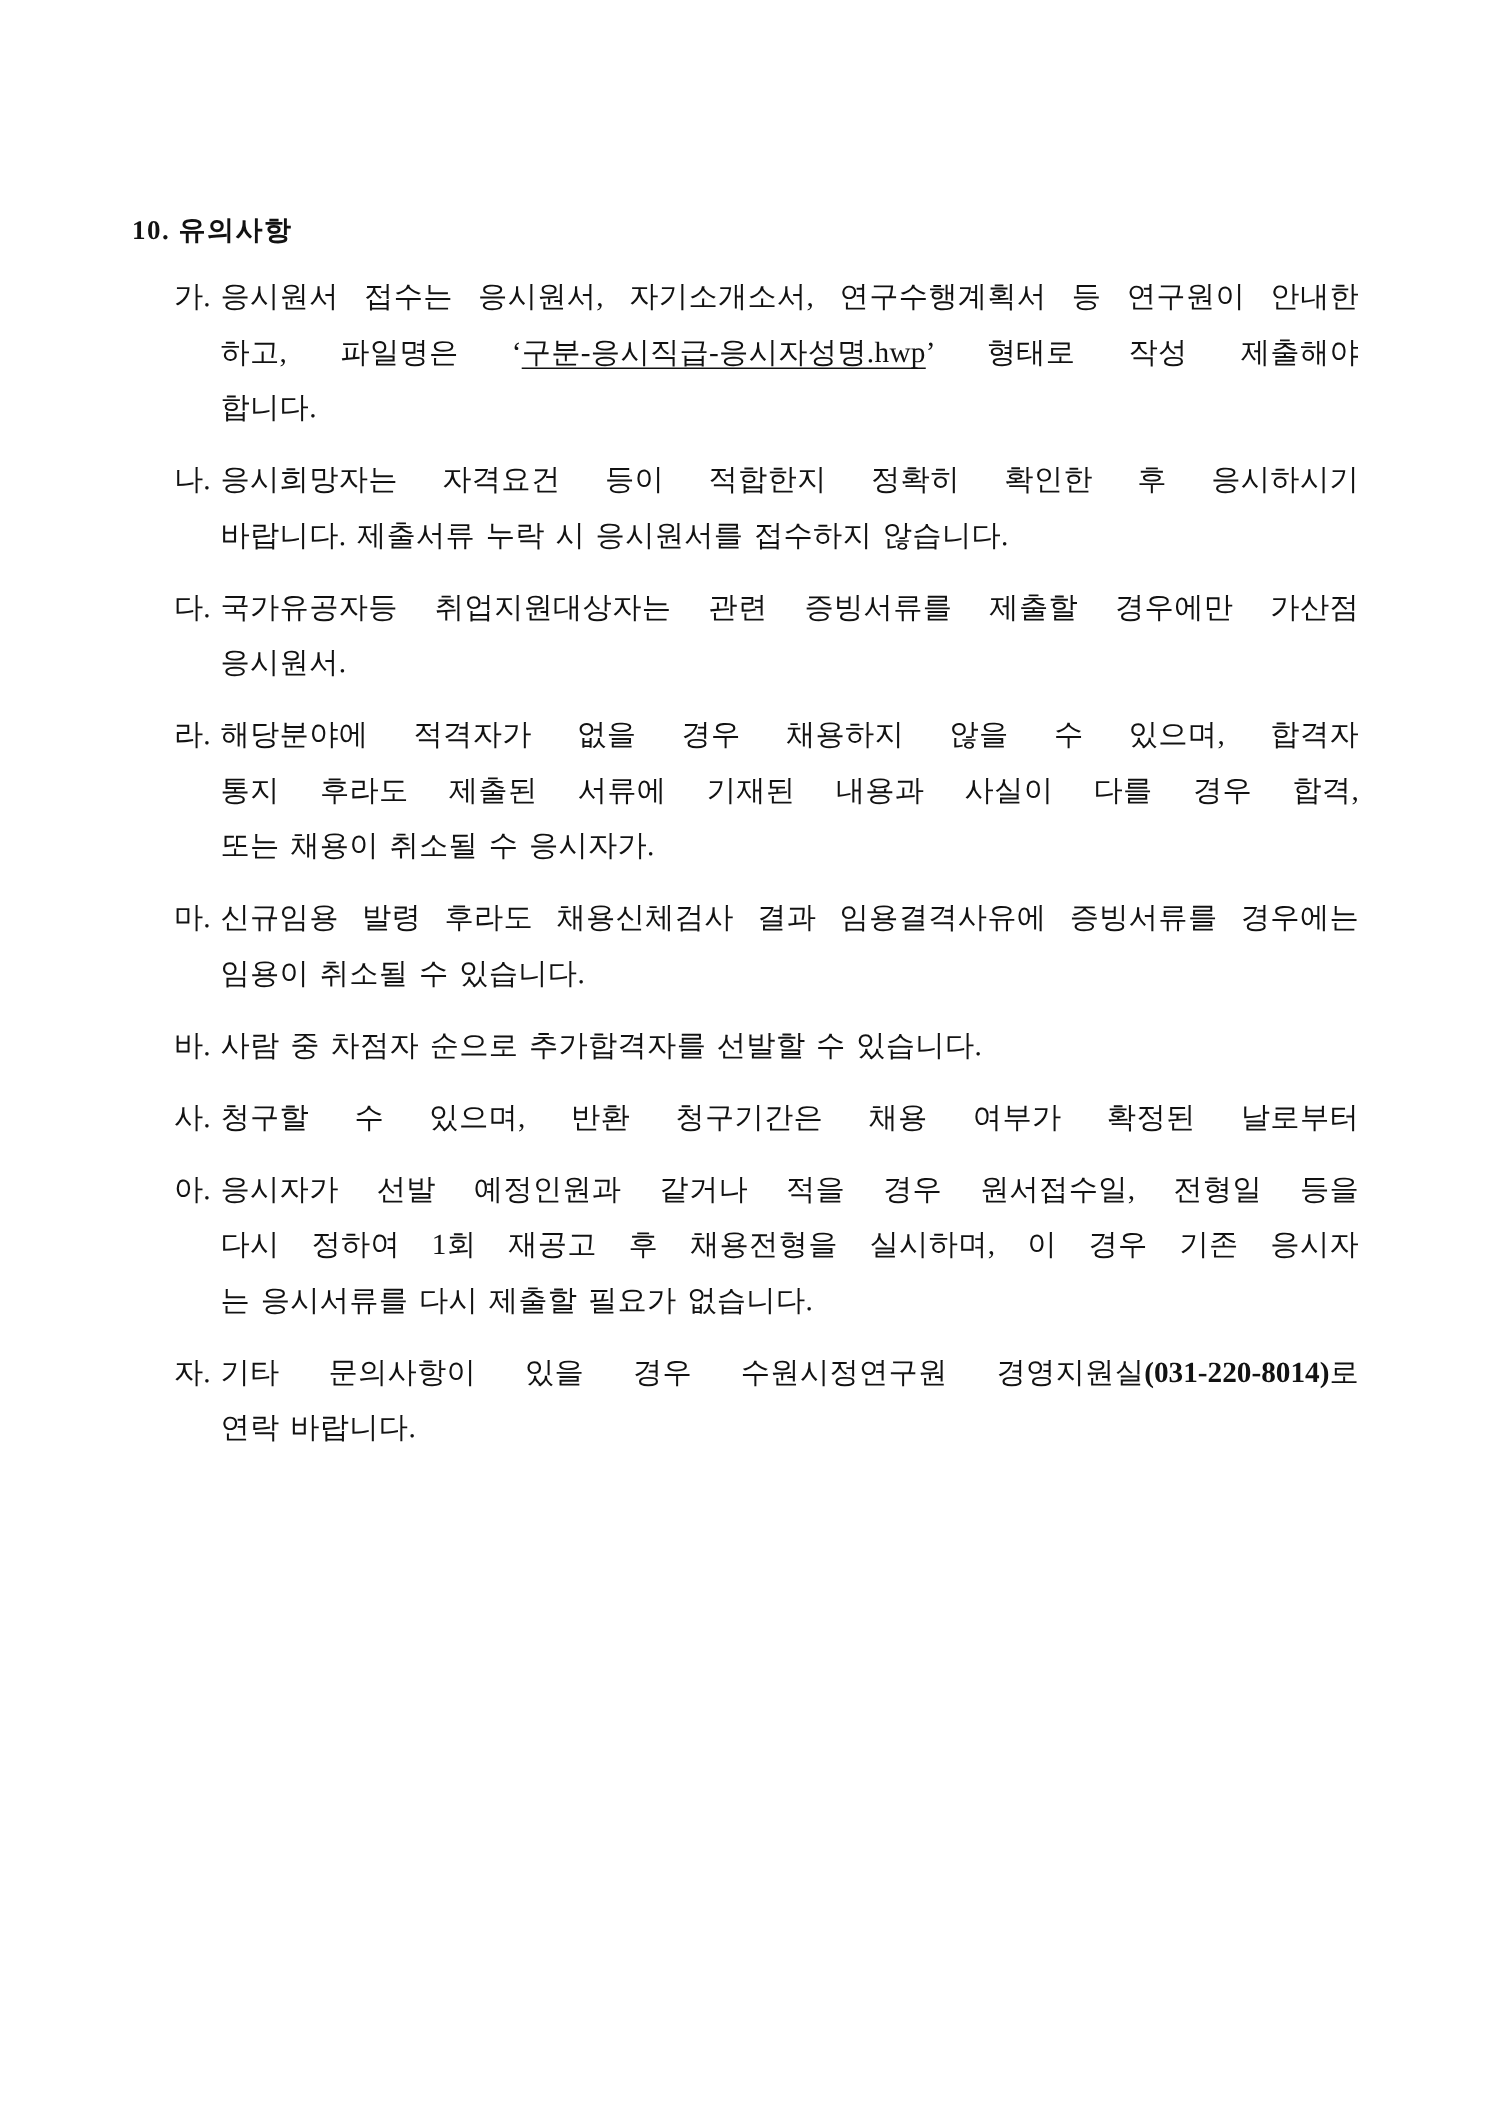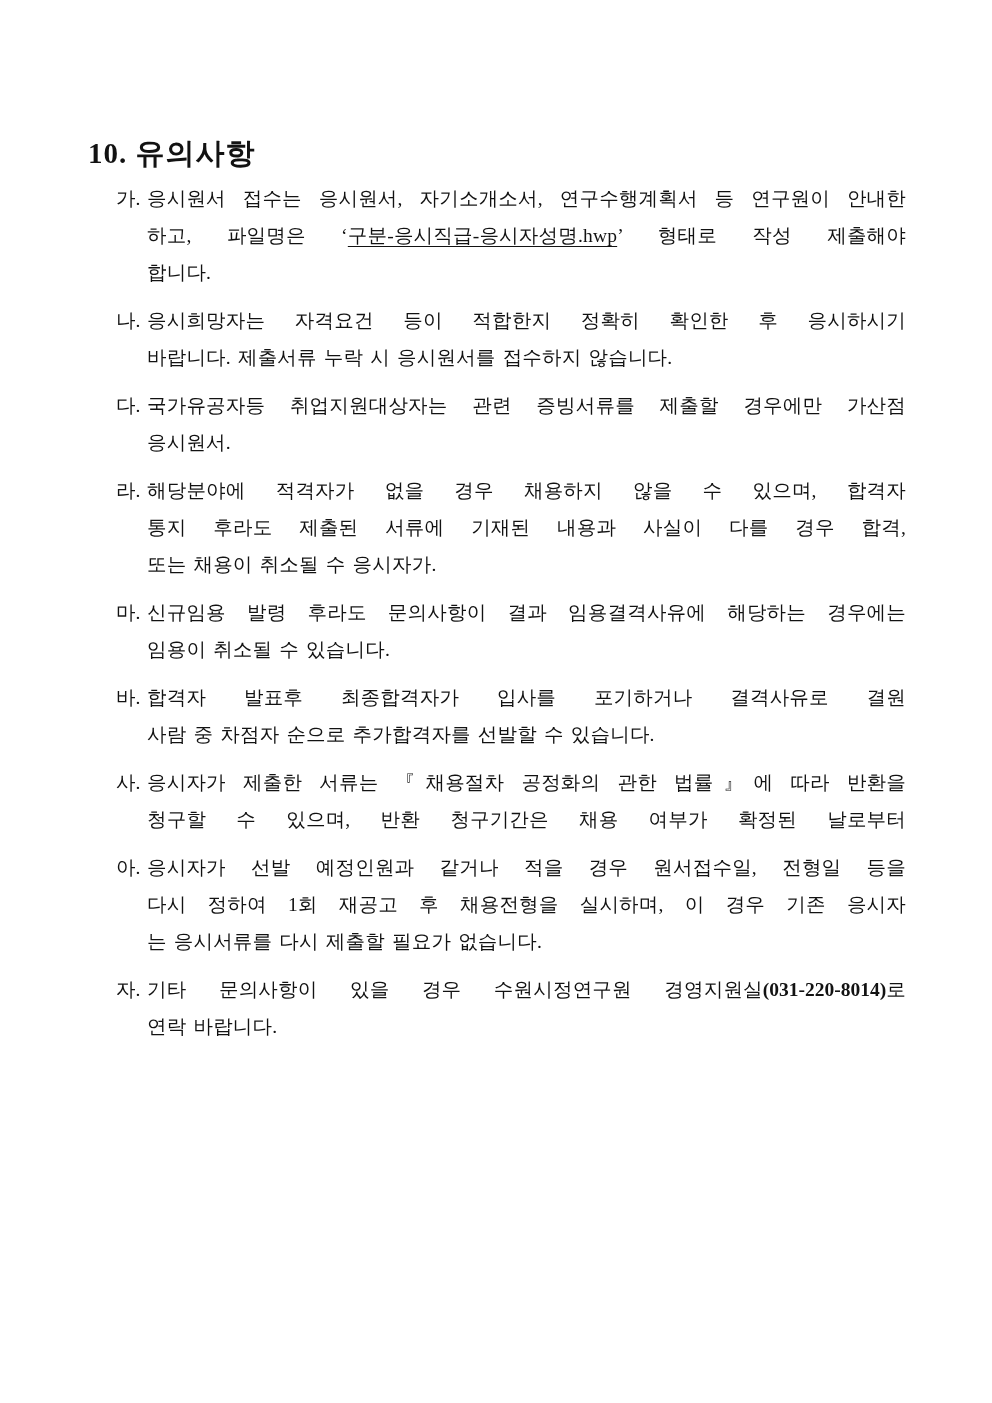--- a/index.html
+++ b/index.html
@@ -14,21 +14,21 @@
     color: #121212;
     overflow: hidden;
   }
   .content {
     position: absolute;
     top: 140px;
     left: 88px;
     width: 818px; 
   }
   .doc-title {
-    font-size: 29px;
+    font-size: 18px;
     font-weight: bold;
     letter-spacing: 1px;
     line-height: 26px;
     margin-bottom: 14px;
     white-space: nowrap;
   }
   .notice-list { display: block; }
   .item {
     display: flex;
     margin-left: 28px;   
@@ -95,35 +95,33 @@
           <span class="label">라.</span>
           <div class="body">
             <div class="line j"><span>해당분야에 적격자가 없을 경우 채용하지 않을 수 있으며, 합격자</span></div>
             <div class="line j"><span>통지 후라도 제출된 서류에 기재된 내용과 사실이 다를 경우 합격,</span></div>
             <div class="line"><span>또는 채용이 취소될 수 응시자가.</span></div>
           </div>
         </div>
         <div class="item">
           <span class="label">마.</span>
           <div class="body">
-            <div class="line j"><span>신규임용 발령 후라도 문의사항이 결과 임용결격사유에 해당하는 경우에는</span></div>
+            <div class="line j"><span>신규임용 발령 후라도 채용신체검사 결과 임용결격사유에 증빙서류를 경우에는</span></div>
             <div class="line"><span>임용이 취소될 수 있습니다.</span></div>
           </div>
         </div>
         <div class="item">
           <span class="label">바.</span>
           <div class="body">
-            <div class="line j"><span>합격자 발표후 최종합격자가 입사를 포기하거나 결격사유로 결원</span></div>
             <div class="line"><span>사람 중 차점자 순으로 추가합격자를 선발할 수 있습니다.</span></div>
           </div>
         </div>
         <div class="item">
           <span class="label">사.</span>
           <div class="body">
-            <div class="line j"><span>응시자가 제출한 서류는 『채용절차 공정화의 관한 법률』에 따라 반환을</span></div>
             <div class="line j"><span>청구할 수 있으며, 반환 청구기간은 채용 여부가 확정된 날로부터</span></div>
           </div>
         </div>
         <div class="item">
           <span class="label">아.</span>
           <div class="body">
             <div class="line j"><span>응시자가 선발 예정인원과 같거나 적을 경우 원서접수일, 전형일 등을</span></div>
             <div class="line j"><span>다시 정하여 1회 재공고 후 채용전형을 실시하며, 이 경우 기존 응시자</span></div>
             <div class="line"><span>는 응시서류를 다시 제출할 필요가 없습니다.</span></div>
           </div>

